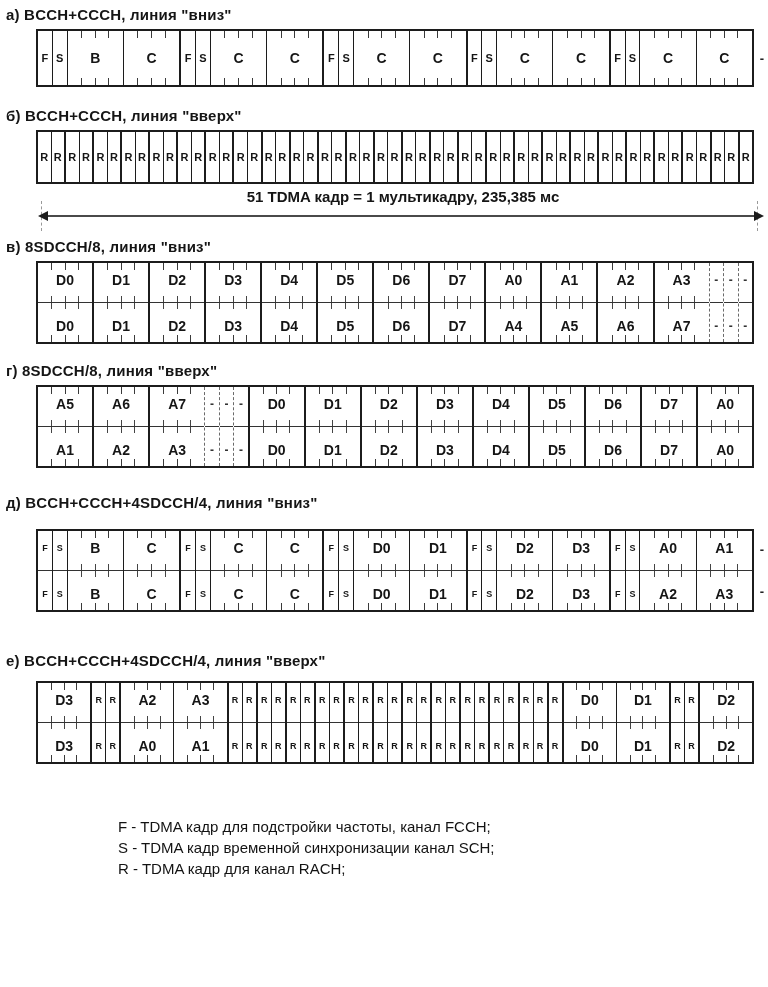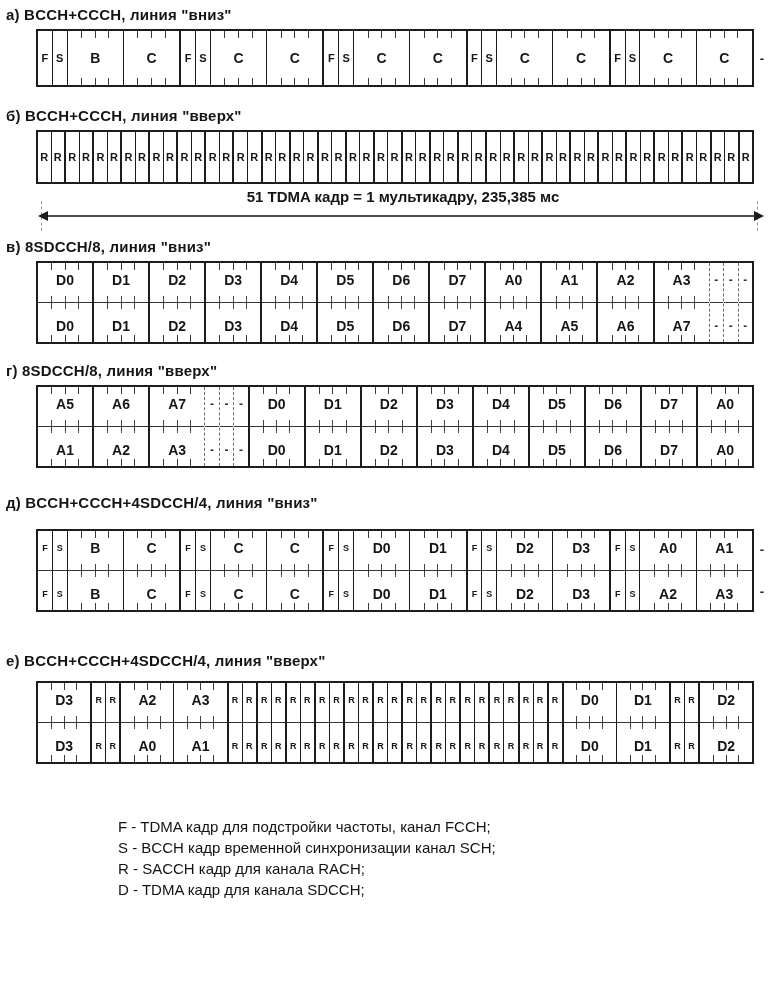--- a/index.html
+++ b/index.html
@@ -766,18 +766,17 @@
             <div class="mid mt"></div>
             <div class="cb tick-b">D2</div>
           </div>
         </div>
       <div class="ghost"></div>
     </div>
   </div>
 
   <div class="legend">
     <div class="legend-item">F - TDMA кадр для подстройки частоты, канал FCCH;</div>
-    <div class="legend-item">S - BCCH кадр временной синхронизации канал SCH;</div>
-    <div class="legend-item">R - SACCH кадр для канала RACH;</div>
-    <div class="legend-item">D - TDMA кадр для канала SDCCH;</div>
+    <div class="legend-item">S - TDMA кадр временной синхронизации канал SCH;</div>
+    <div class="legend-item">R - TDMA кадр для канал RACH;</div>
   </div>
 
 </div>
 
 </body></html>

